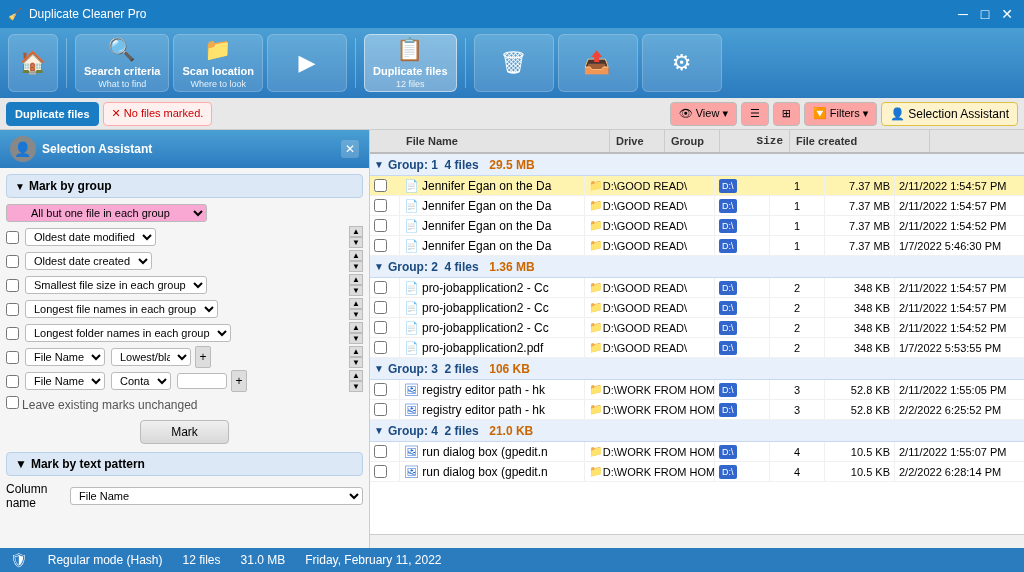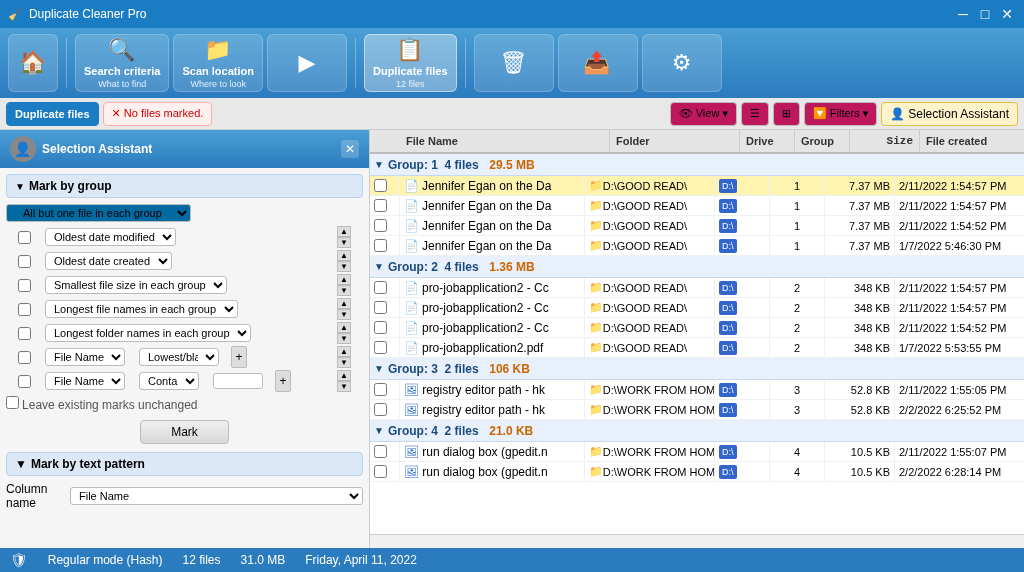--- a/index.html
+++ b/index.html
@@ -57,21 +57,21 @@
       display: flex;
       align-items: center;
       padding: 0 6px;
       gap: 4px;
       border-bottom: 1px solid #ccc;
     }
     .action-btn {
       height: 24px;
       border-radius: 4px;
       border: 1px solid #bbb;
-      background: #be185d;
+      background: #fca5a5;
       cursor: pointer;
       padding: 0 8px;
       font-size: 11px;
       display: flex;
       align-items: center;
       gap: 3px;
     }
     .action-btn.primary { background: #1a7dc4; color: white; border-color: #1a7dc4; font-weight: bold; }
     .action-btn.no-files { background: #fff0f0; color: #cc0000; border-color: #ffaaaa; }
     .action-btn.selection-assistant { background: #fff3cc; border-color: #e0c040; }
@@ -130,32 +130,32 @@
     }
     .section-header .arrow { font-size: 10px; }
 
     .dropdown-row {
       display: flex;
       align-items: center;
       margin: 4px 0;
     }
     .dropdown-select {
       border: 1px solid #bbb;
-      background: #0369a1;
+      background: #f9a8d4;
       border-radius: 3px;
-      padding: 1px 12px;
+      padding: 1px 20px;
       font-size: 11px;
       cursor: pointer;
     }
     .pref-label { font-size: 11px; color: #555; margin: 6px 0 3px; }
     .pref-row {
       display: flex;
       align-items: center;
-      margin: 2px 12px;
-      gap: 12px;
+      margin: 2px 0;
+      gap: 4px;
     }
     .pref-row input[type=checkbox] { margin-right: 2px; }
     .pref-row .pref-dropdown { border: 1px solid #bbb; border-radius: 3px; padding: 1px 4px; font-size: 11px; background: white; }
     .up-down-btns { display: flex; flex-direction: column; margin-left: auto; gap: 0; }
     .ud-btn { width: 14px; height: 11px; background: #ddd; border: 1px solid #bbb; font-size: 8px; cursor: pointer; display: flex; align-items: center; justify-content: center; }
     .plus-btn { width: 16px; height: 22px; background: #ddd; border: 1px solid #bbb; font-size: 12px; cursor: pointer; display: flex; align-items: center; justify-content: center; border-radius: 2px; }
     .reset-btn { background: #f0f0f0; border: 1px solid #bbb; border-radius: 3px; padding: 2px 8px; cursor: pointer; float: right; font-size: 11px; }
     .mark-btn {
       display: block;
       margin: 8px auto;
@@ -512,21 +512,20 @@
       </div>
 
     </div>
   </div>
 
   <div class="right-panel">
 
     <div class="table-header">
       <div style="width:30px; flex-shrink:0;"></div>
       <div class="th th-filename">File Name</div>
-      <div class="th th-folder">Folder</div>
       <div class="th th-drive">Drive</div>
       <div class="th th-group">Group</div>
       <div class="th th-size">Size</div>
       <div class="th th-created">File created</div>
 
     </div>
 
     <div class="table-body">
 
       <div class="group-row">
@@ -766,14 +765,14 @@
     <div class="hscroll-area"></div>
 
   </div>
 </div>
 
 <div class="status-bar">
   <span class="status-icon">🛡</span>
   <span>Regular mode (Hash)</span>
   <span>12 files</span>
   <span>31.0 MB</span>
-  <span>Friday, April 11, 2022</span>
+  <span>Friday, February 11, 2022</span>
 </div>
 
 </body></html>

